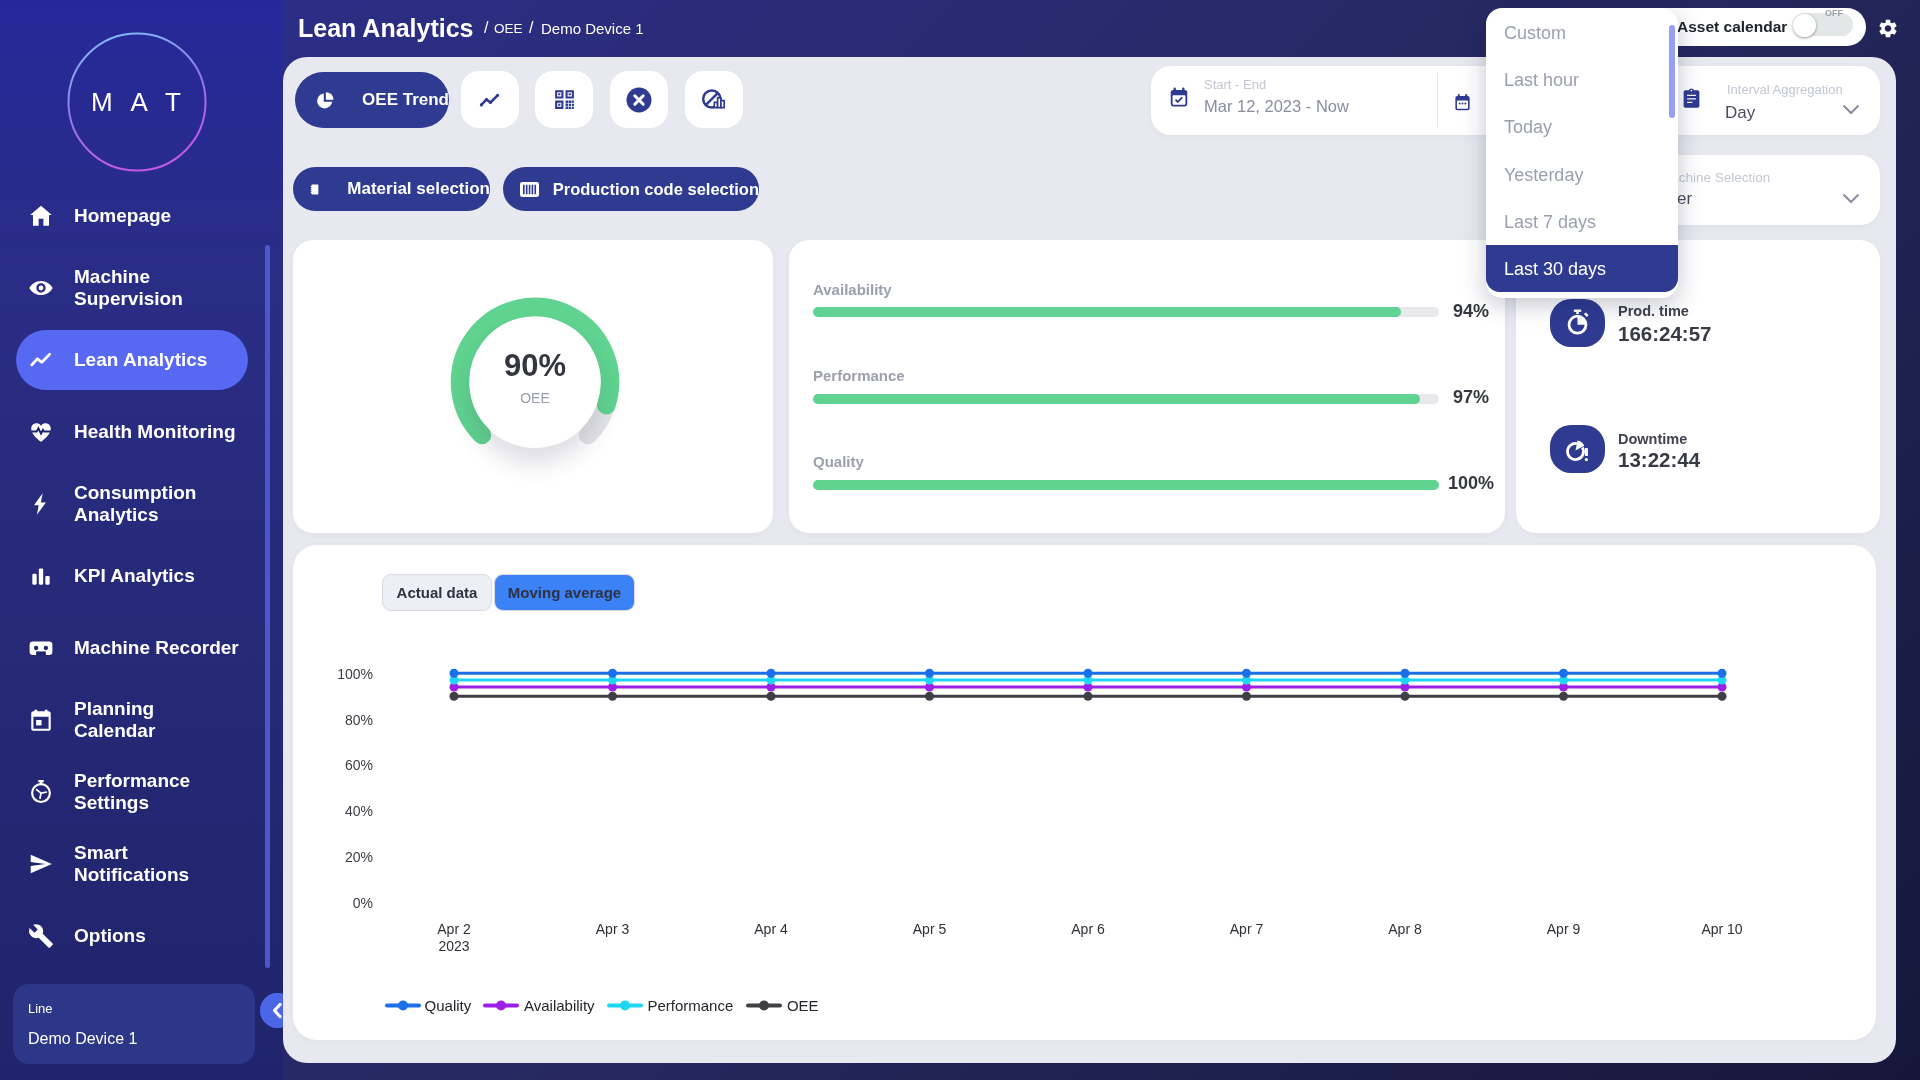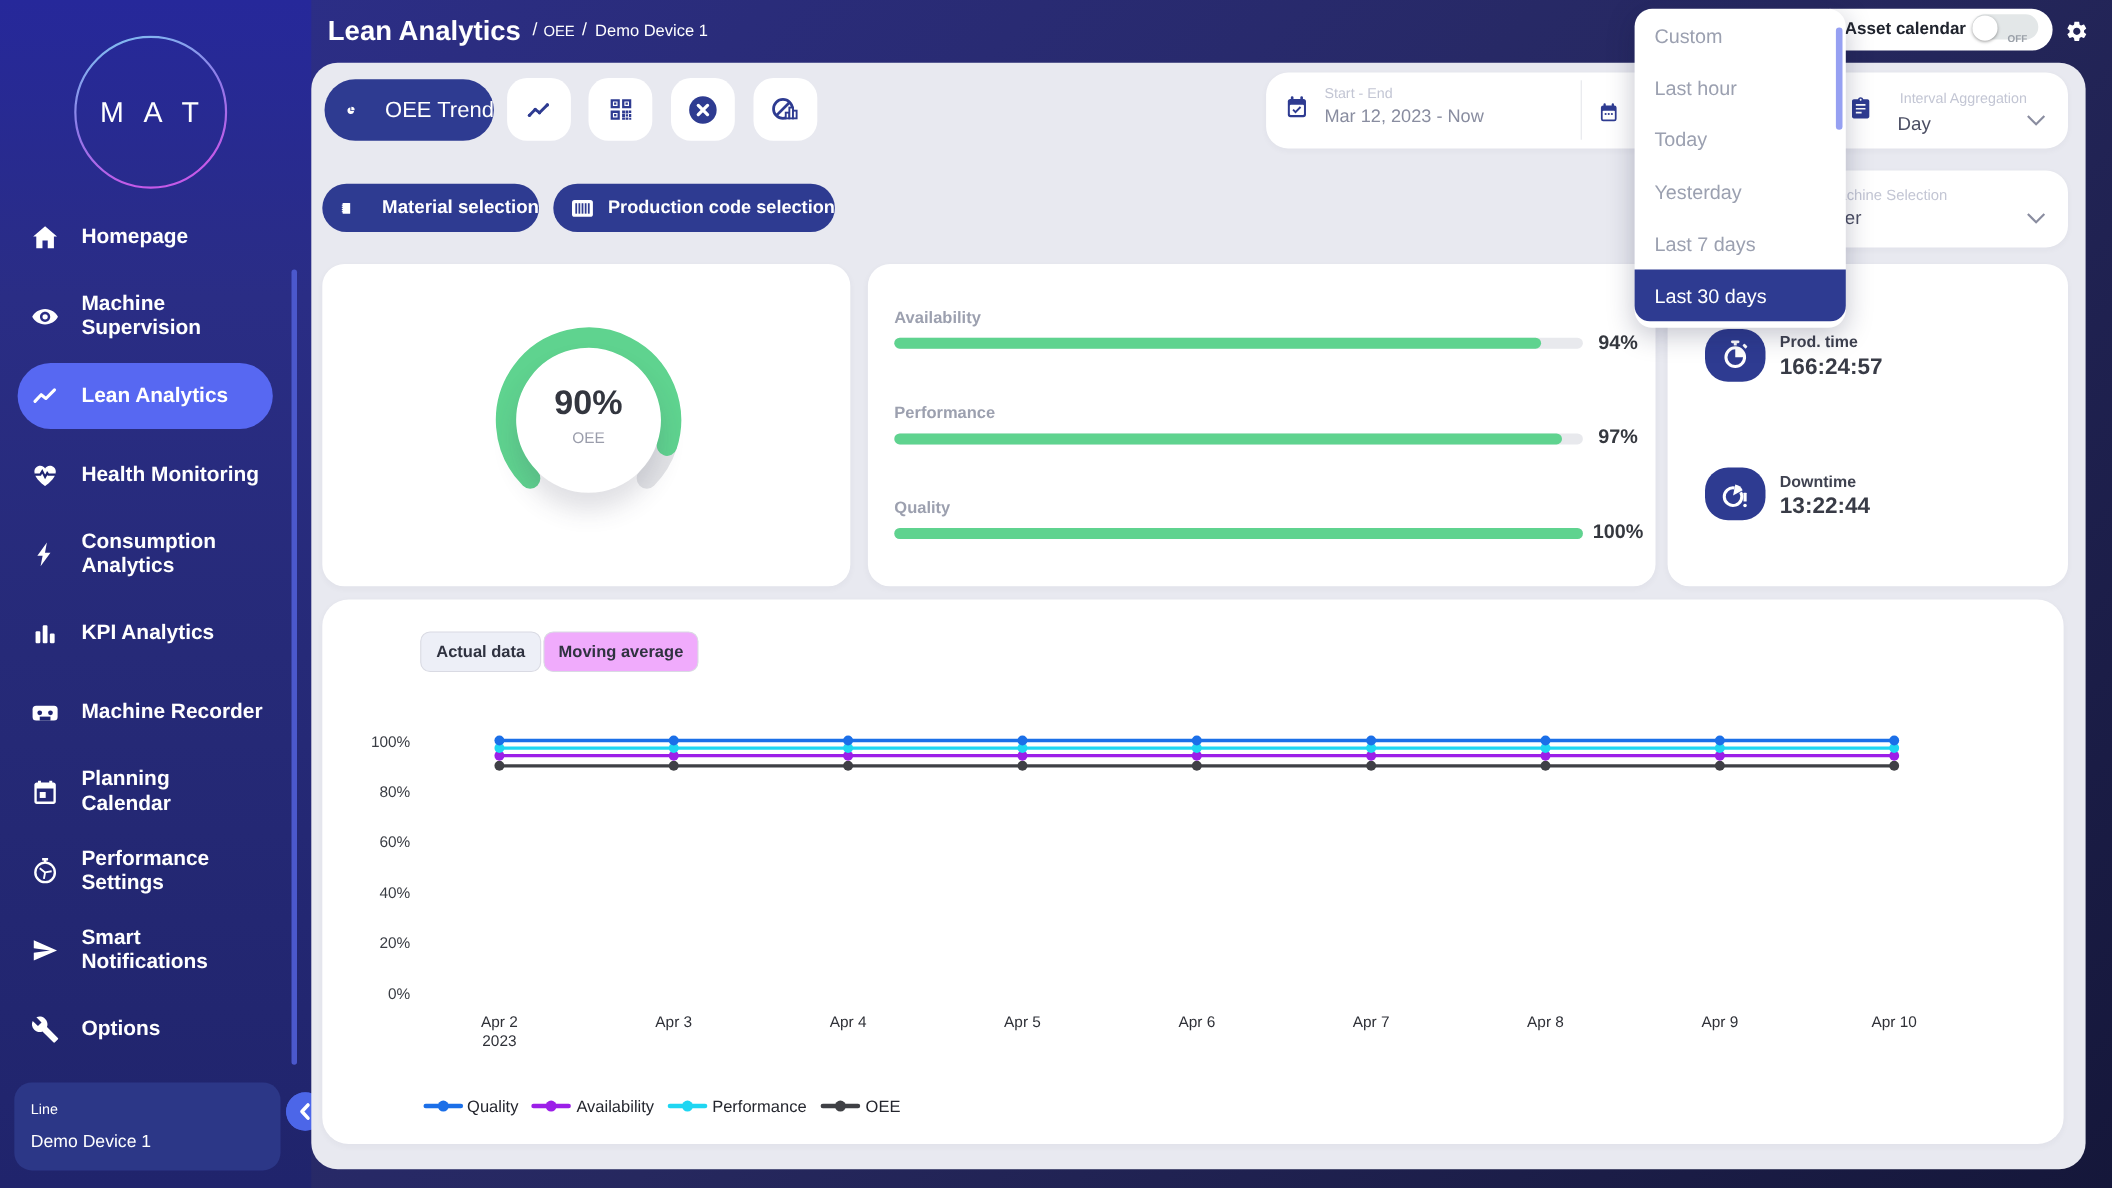--- a/index.html
+++ b/index.html
@@ -147,21 +147,21 @@
   <span style="position:absolute;left:231px;top:19px;font-size:16px;white-space:nowrap;">/</span>
   <span style="position:absolute;left:243px;top:20px;font-size:15px;white-space:nowrap;">Demo Device 1</span>
 </div>
 <div id="content"></div>
 
 <div class="bluebtn" style="left:295px;top:72px;width:154px;height:56px;border-radius:28px;">
   <svg style="margin-left:20px;" width="23" height="23" viewBox="0 0 24 24" fill="#fff">
       <path d="M10.5 3.5A9 9 0 1 0 20.5 13.5H10.5z"></path>
       <path d="M13 2a9 9 0 0 1 9 9h-9z"></path>
     </svg>
-  <span style="margin-left:27px;font-size:20px;font-weight:normal;white-space:nowrap;">OEE Trend</span>
+  <span style="margin-left:27px;font-size:17px;font-weight:bold;white-space:nowrap;">OEE Trend</span>
 </div>
 <div class="whitebtn" style="left:461px;top:71px;width:58px;height:57px;">
   <svg width="26" height="26" viewBox="0 0 24 24" fill="none" stroke="#2e3b91" stroke-width="2.4" stroke-linecap="round" stroke-linejoin="round">
       <path d="M4 16.5l4.8-5 3.6 2.8 6.6-6.6"></path>
       <circle cx="4" cy="16.5" r="1.4" fill="#2e3b91" stroke="none"></circle>
       <circle cx="8.8" cy="11.5" r="1.4" fill="#2e3b91" stroke="none"></circle>
       <circle cx="12.4" cy="14.3" r="1.4" fill="#2e3b91" stroke="none"></circle>
       <circle cx="19" cy="7.7" r="1.4" fill="#2e3b91" stroke="none"></circle>
     </svg>
 </div>
@@ -300,21 +300,21 @@
       <path d="M10.8 13.2 L12.4 5.2 A7.2 7.2 0 0 1 17.8 9.3 Z" fill="#fff"></path>
       <rect x="18.4" y="11.2" width="2.3" height="6.4" rx="0.4" fill="#fff"></rect>
       <circle cx="19.5" cy="20.4" r="1.3" fill="#fff"></circle>
     </svg>
   <div style="position:absolute;left:102px;top:191px;font-size:14.5px;font-weight:bold;color:#3f4250;">Downtime</div>
   <div style="position:absolute;left:102px;top:208px;font-size:20.5px;font-weight:bold;color:#383b46;">13:22:44</div>
 </div>
 
 <div class="card" style="left:293px;top:545px;width:1583px;height:495px;border-radius:24px;">
   <div style="position:absolute;left:89px;top:29px;width:110px;height:37px;border:1px solid #d9dae3;border-radius:9px;background:#edeff7;display:flex;align-items:center;justify-content:center;font-size:15px;font-weight:bold;color:#2f3240;">Actual data</div>
-  <div style="position:absolute;left:201px;top:29px;width:141px;height:37px;border:1px solid #d9dae3;border-radius:9px;background:#f0abfc;display:flex;align-items:center;justify-content:center;font-size:15px;font-weight:bold;color:#2f3240;">Moving average</div>
+  <div style="position:absolute;left:201px;top:29px;width:141px;height:37px;border:1px solid #d9dae3;border-radius:9px;background:#3b82f6;display:flex;align-items:center;justify-content:center;font-size:15px;font-weight:bold;color:#2f3240;">Moving average</div>
   <svg id="chart" style="position:absolute;left:0;top:0;" width="1583" height="495" viewBox="0 0 1583 495">
     <text x="80" y="133.7" text-anchor="end" font-size="14" fill="#3a3d44">100%</text>
     <text x="80" y="179.6" text-anchor="end" font-size="14" fill="#3a3d44">80%</text>
     <text x="80" y="225.4" text-anchor="end" font-size="14" fill="#3a3d44">60%</text>
     <text x="80" y="271.3" text-anchor="end" font-size="14" fill="#3a3d44">40%</text>
     <text x="80" y="317.2" text-anchor="end" font-size="14" fill="#3a3d44">20%</text>
     <text x="80" y="363.0" text-anchor="end" font-size="14" fill="#3a3d44">0%</text>
     <text x="161.0" y="389" text-anchor="middle" font-size="14" fill="#2f3138">Apr 2</text>
     <text x="319.5" y="389" text-anchor="middle" font-size="14" fill="#2f3138">Apr 3</text>
     <text x="478.0" y="389" text-anchor="middle" font-size="14" fill="#2f3138">Apr 4</text>
@@ -377,21 +377,21 @@
     <line x1="455" y1="460.5" x2="487" y2="460.5" stroke="#3f4045" stroke-width="4" stroke-linecap="round"></line>
     <circle cx="471" cy="460.5" r="5" fill="#3f4045"></circle>
     <text x="493.9" y="466" font-size="15" fill="#24262e">OEE</text>
   </svg>
 </div>
 
 <div style="position:absolute;left:1645px;top:8px;width:221px;height:38px;background:#fff;border-radius:19px;">
   <div style="position:absolute;left:32px;top:10px;font-size:15.5px;font-weight:bold;color:#20242e;">Asset calendar</div>
   <div style="position:absolute;left:148px;top:5px;width:60px;height:23px;border-radius:12px;background:#e3e7e8;"></div>
   <div style="position:absolute;left:148px;top:5.5px;width:23px;height:23px;border-radius:50%;background:#fff;box-shadow:0 1px 3px rgba(0,0,0,0.4);"></div>
-  <div style="position:absolute;left:180px;top:22px;font-size:9px;font-weight:bold;color:#9aa0a8;">OFF</div>
+  <div style="position:absolute;left:180px;top:0;font-size:9px;font-weight:bold;color:#9aa0a8;">OFF</div>
 </div>
 <svg style="position:absolute;left:1877px;top:17px;" width="22" height="23" viewBox="0 0 24 24" fill="#fff">
     <path d="M19.14 12.94c.04-.3.06-.61.06-.94 0-.32-.02-.64-.07-.94l2.03-1.58c.18-.14.23-.41.12-.61l-1.92-3.32c-.12-.22-.37-.29-.59-.22l-2.39.96c-.5-.38-1.03-.7-1.62-.94l-.36-2.54c-.04-.24-.24-.41-.48-.41h-3.84c-.24 0-.43.17-.47.41l-.36 2.54c-.59.24-1.13.57-1.62.94l-2.39-.96c-.22-.08-.47 0-.59.22L2.74 8.87c-.12.21-.08.47.12.61l2.03 1.58c-.05.3-.09.63-.09.94s.02.64.07.94l-2.03 1.58c-.18.14-.23.41-.12.61l1.92 3.32c.12.22.37.29.59.22l2.39-.96c.5.38 1.03.7 1.62.94l.36 2.54c.05.24.24.41.48.41h3.84c.24 0 .44-.17.47-.41l.36-2.54c.59-.24 1.13-.56 1.62-.94l2.39.96c.22.08.47 0 .59-.22l1.92-3.32c.12-.22.07-.47-.12-.61l-2.01-1.58zM12 15.6c-1.98 0-3.6-1.62-3.6-3.6s1.62-3.6 3.6-3.6 3.6 1.62 3.6 3.6-1.62 3.6-3.6 3.6z"></path>
   </svg>
 
 <div id="dropdown" style="position:absolute;left:1486px;top:8px;width:192px;height:290px;background:#fff;border-radius:16px;box-shadow:0 6px 24px rgba(20,25,60,0.25);">
   <div style="position:absolute;left:18px;top:15px;font-size:18px;color:#9ba0b0;">Custom</div>
   <div style="position:absolute;left:18px;top:62px;font-size:18px;color:#9ba0b0;">Last hour</div>
   <div style="position:absolute;left:18px;top:109px;font-size:18px;color:#9ba0b0;">Today</div>
   <div style="position:absolute;left:18px;top:157px;font-size:18px;color:#9ba0b0;">Yesterday</div>

